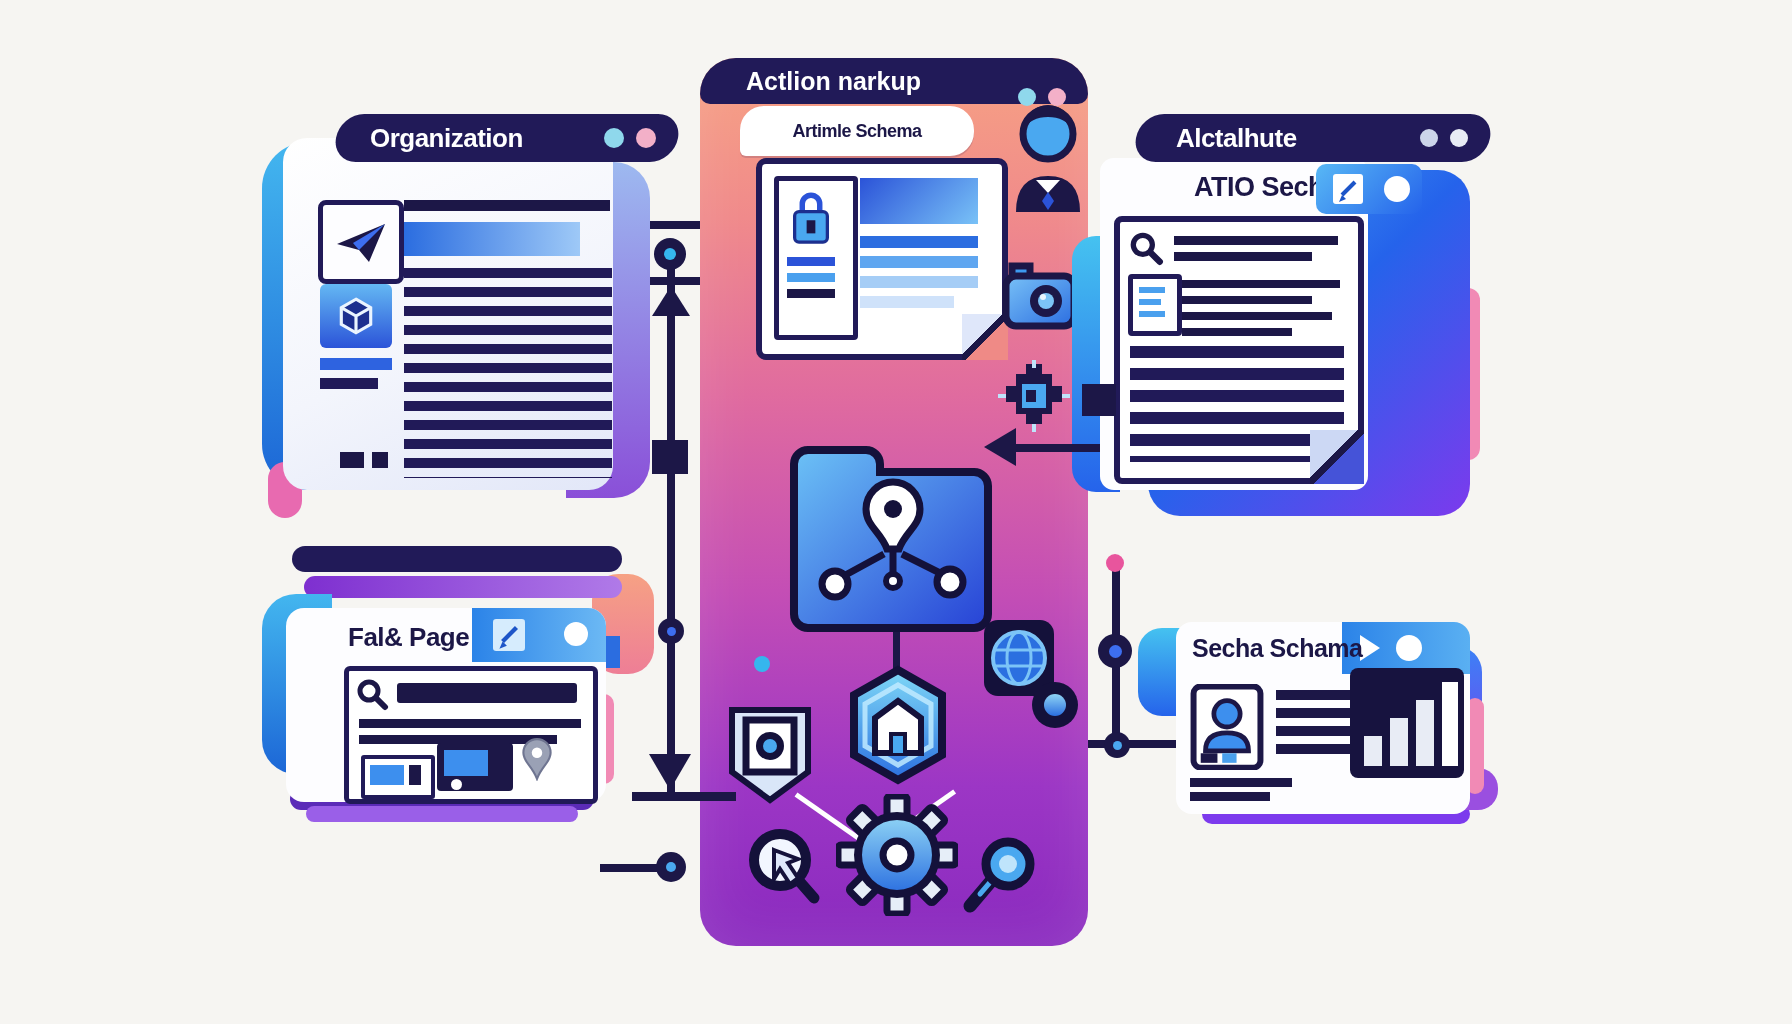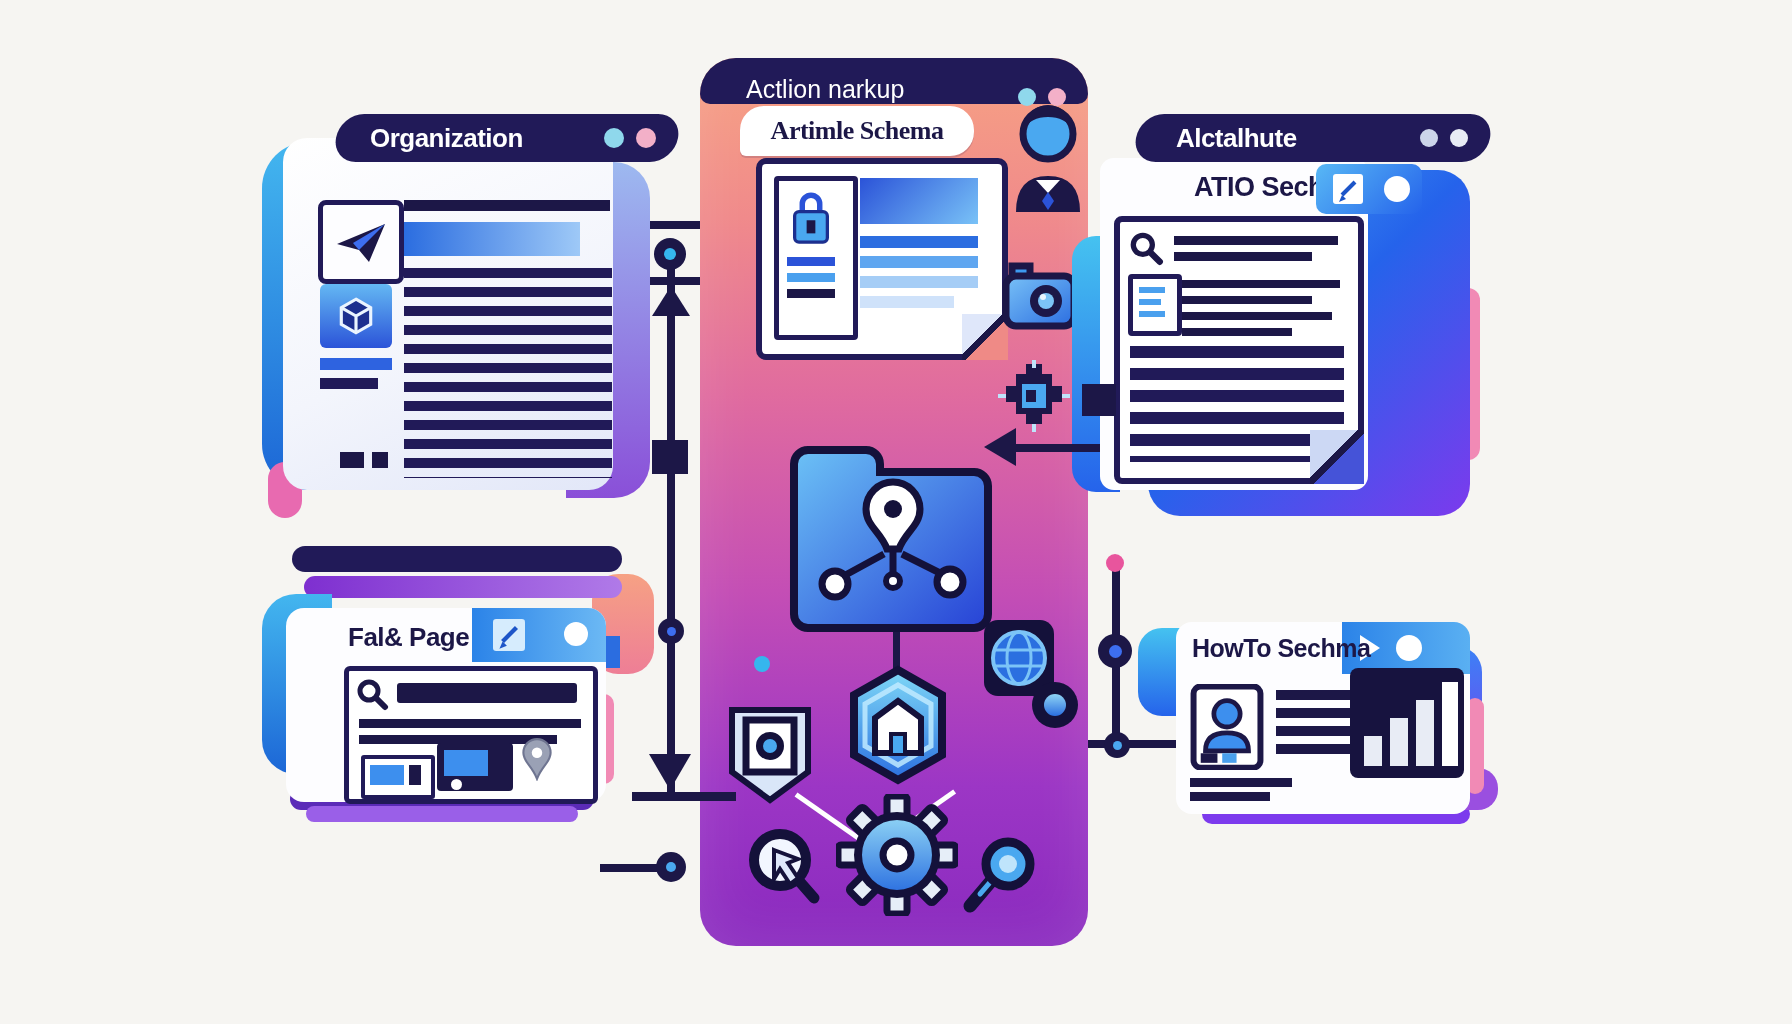--- a/index.html
+++ b/index.html
@@ -70,27 +70,27 @@
   <div class="abs" style="left:320px;top:358px;width:72px;height:12px;background:#2e63e0;"></div>
   <div class="abs" style="left:320px;top:378px;width:58px;height:11px;background:#211a58;"></div>
 
   <div class="nl" style="left:404px;top:200px;width:206px;height:11px;"></div>
   <div class="abs" style="left:404px;top:222px;width:176px;height:34px;background:linear-gradient(90deg,#2b6de0,#9ec9f7);"></div>
   <div class="linesblk" style="left:404px;top:268px;width:208px;height:210px;background:repeating-linear-gradient(180deg,#211a58 0 10px,transparent 10px 19px);"></div>
   <div class="nl" style="left:340px;top:452px;width:24px;height:16px;"></div>
   <div class="nl" style="left:372px;top:452px;width:16px;height:16px;"></div>
 
   <div class="abs" style="left:700px;top:58px;width:388px;height:888px;border-radius:36px;background:linear-gradient(180deg,#f7a283 0%,#f08a8b 18%,#e06b9f 38%,#c44eb5 60%,#9c36c5 82%,#8a2abf 100%);box-shadow:inset 0 0 60px rgba(255,255,255,.12);"></div>
-  <div class="abs" style="left:700px;top:58px;width:388px;height:46px;border-radius:36px 36px 10px 10px;background:#211a58;display:flex;align-items:flex-end;color:#fff;font-weight:400;font-size:25px;padding-left:46px;box-sizing:border-box;">
+  <div class="abs" style="left:700px;top:58px;width:388px;height:46px;border-radius:36px 36px 10px 10px;background:#211a58;display:flex;align-items:center;color:#fff;font-weight:700;font-size:25px;padding-left:46px;box-sizing:border-box;">
     <span>Actlion narkup</span>
   </div>
   <span class="dot abs" style="left:1018px;top:88px;width:18px;height:18px;background:#8fd8ec;"></span>
   <span class="dot abs" style="left:1048px;top:88px;width:18px;height:18px;background:#f3b0c8;"></span>
 
-  <div class="lbl titletx" style="left:740px;top:106px;width:234px;height:50px;border-radius:24px 24px 24px 6px;font-size:26px;font-family:Liberation Serif, serif;">Artimle Schema</div>
+  <div class="lbl titletx" style="left:740px;top:106px;width:234px;height:50px;border-radius:24px 24px 24px 6px;font-size:18px;">Artimle Schema</div>
 
   <div class="abs" style="left:756px;top:158px;width:240px;height:190px;background:#fff;border:6px solid #211a58;border-radius:10px;">
     <div class="abs" style="left:12px;top:12px;width:74px;height:154px;border:5px solid #211a58;border-radius:4px;">
       <svg style="position:absolute;left:8px;top:4px;" width="48" height="64" viewBox="0 0 44 58">
         <path d="M14 24 v-7 a8 8 0 0 1 16 0 v7" fill="none" stroke="#2b53d8" stroke-width="5"></path>
         <rect x="7" y="24" width="30" height="28" rx="4" fill="#4aa8f0" stroke="#1c2f8f" stroke-width="3"></rect>
         <rect x="18" y="32" width="8" height="12" fill="#1c1747"></rect>
       </svg>
       <div class="abs" style="left:8px;top:76px;width:48px;height:9px;background:#2b53d8;"></div>
       <div class="abs" style="left:8px;top:92px;width:48px;height:9px;background:#4aa0ee;"></div>
@@ -309,21 +309,21 @@
   <div class="abs" style="left:1428px;top:646px;width:54px;height:132px;border-radius:26px;background:linear-gradient(180deg,#3b82f6,#7c3aed);"></div>
   <div class="abs" style="left:1202px;top:804px;width:268px;height:20px;border-radius:10px;background:#7c3aed;"></div>
   <div class="abs" style="left:1438px;top:768px;width:60px;height:42px;border-radius:20px;background:#9a4fe0;"></div>
   <div class="abs" style="left:1466px;top:698px;width:18px;height:96px;border-radius:9px;background:#f18ab5;"></div>
   <div class="abs" style="left:1138px;top:628px;width:48px;height:88px;border-radius:24px 0 0 24px;background:linear-gradient(180deg,#45c2f0,#2563eb);"></div>
   <div class="card" style="left:1176px;top:622px;width:294px;height:192px;border-radius:16px;background:#fdfdff;"></div>
   <div class="abs" style="left:1342px;top:622px;width:128px;height:52px;border-radius:0 16px 0 0;background:linear-gradient(90deg,#2b83e8,#5ab0f2);">
     <span style="position:absolute;left:18px;top:13px;width:0;height:0;border-left:20px solid #fff;border-top:13px solid transparent;border-bottom:13px solid transparent;"></span>
     <span class="dot" style="position:absolute;left:54px;top:13px;width:26px;height:26px;background:#fff;"></span>
   </div>
-  <div class="abs titletx" style="left:1192px;top:634px;font-size:25px;">HowTo Sechma</div>
+  <div class="abs titletx" style="left:1192px;top:634px;font-size:25px;">Secha Schama</div>
 
   <svg class="abs" style="left:1190px;top:684px;" width="74" height="86" viewBox="0 0 60 72">
     <rect x="2" y="2" width="56" height="68" rx="6" fill="#fff" stroke="#1c1747" stroke-width="5"></rect>
     <circle cx="30" cy="25" r="11" fill="#3d8fee" stroke="#1c1747" stroke-width="4"></circle>
     <path d="M12 56 q0-15 18-15 t18 15 z" fill="#3d8fee" stroke="#1c1747" stroke-width="4"></path>
     <rect x="8" y="58" width="14" height="8" fill="#1c1747"></rect>
     <rect x="26" y="58" width="12" height="8" fill="#4aa0ee"></rect>
   </svg>
   <div class="nl" style="left:1276px;top:690px;width:164px;height:10px;"></div>
   <div class="nl" style="left:1276px;top:708px;width:120px;height:10px;"></div>

